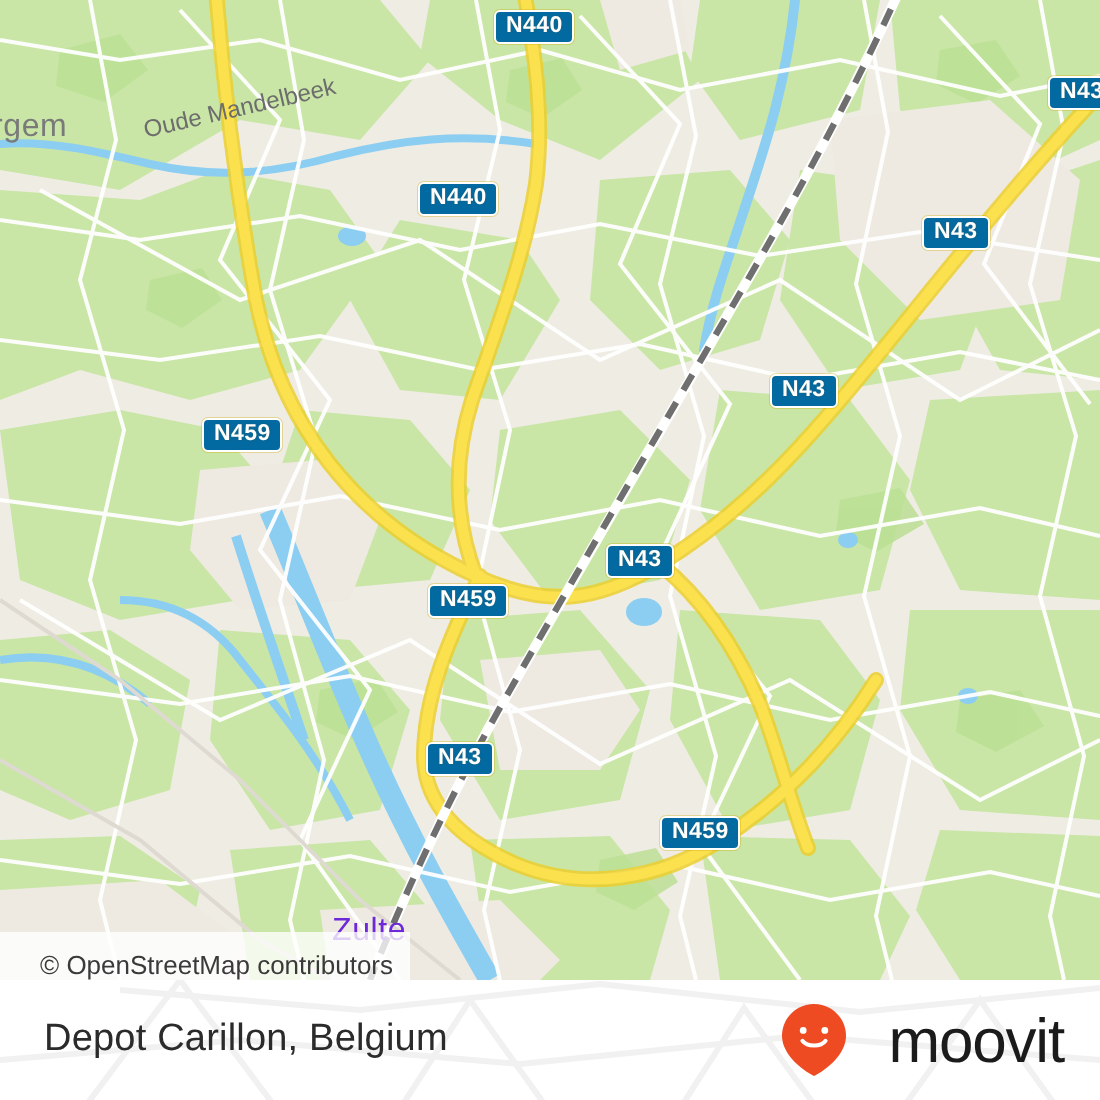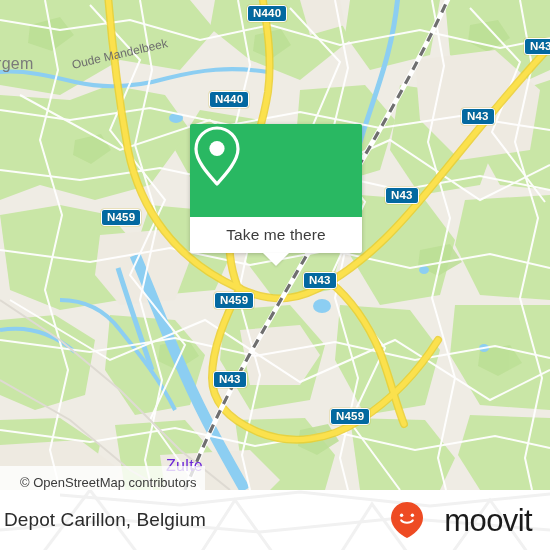--- a/index.html
+++ b/index.html
@@ -44,21 +44,21 @@
   
   #attrib { position:absolute; left:0; top:466px; height:24px;
             background:rgba(255,255,255,.78); display:flex; align-items:flex-end;
             padding:0 8px 0 20px; }
   #attrib span { font-size:13px; color:#3a3a3a; white-space:nowrap; }
 
   
   #footer { position:absolute; left:0; top:490px; width:550px; height:60px;
             background:#fff; overflow:hidden; }
   #footer svg.watermark { position:absolute; left:0; top:-20px; opacity:1; }
-  #title { position:absolute; left:4px; top:50%; transform:translateY(-50%);
+  #title { position:absolute; left:22px; top:50%; transform:translateY(-50%);
            font-size:19px; color:#2b2b2b; letter-spacing:.1px; white-space:nowrap; }
   #brand { position:absolute; right:18px; top:50%; transform:translateY(-50%);
            display:flex; align-items:center; gap:20px; }
   #brand .wordmark { font-size:31px; color:#1b1b1b; letter-spacing:-.6px;
                      font-weight:400; line-height:31px; }
 </style>
 </head>
 <body>
 
 <div id="root">
@@ -193,33 +193,20 @@
     <div class="shield" style="left:524px; top:38px;">N43</div>
     <div class="shield" style="left:209px; top:91px;">N440</div>
     <div class="shield" style="left:461px; top:108px;">N43</div>
     <div class="shield" style="left:385px; top:187px;">N43</div>
     <div class="shield" style="left:101px; top:209px;">N459</div>
     <div class="shield" style="left:303px; top:272px;">N43</div>
     <div class="shield" style="left:214px; top:292px;">N459</div>
     <div class="shield" style="left:213px; top:371px;">N43</div>
     <div class="shield" style="left:330px; top:408px;">N459</div>
 
-    <div id="popup">
-      <div id="popup-shadow"></div>
-      <div id="popup-head">
-        <svg width="54" height="64" viewBox="0 0 54 64">
-          <path d="M27,4 C15.4,4 6,13.4 6,25 C6,37.5 20,52 27,60 C34,52 48,37.5 48,25 C48,13.4 38.6,4 27,4 Z" fill="none" stroke="#ffffff" stroke-width="3.2" stroke-linejoin="round"></path>
-          <circle cx="27" cy="24.5" r="7.6" fill="#ffffff"></circle>
-        </svg>
-      </div>
-      <div id="popup-foot">
-        <span>Take me there</span>
-      </div>
-      <div id="popup-tip"></div>
-    </div>
 
     <div id="attrib">
       <span>© OpenStreetMap contributors</span>
     </div>
   </div>
 
   <div id="footer">
     <svg class="watermark" width="550" height="100" viewBox="0 0 550 100">
       <g stroke="#f1f1f1" stroke-width="3" fill="none">
         <path d="M30,100 L90,20 L150,100"></path>

